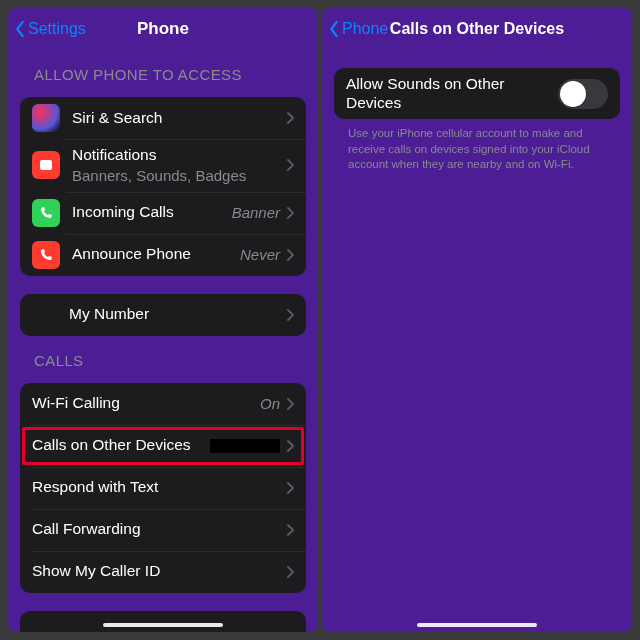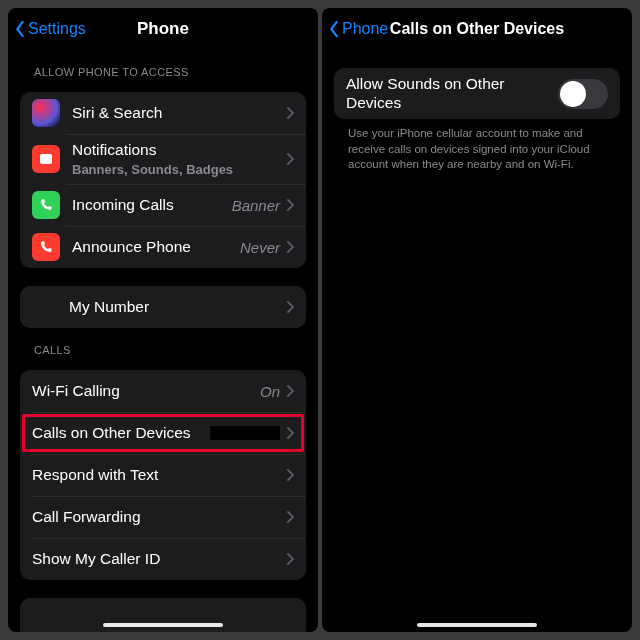--- a/index.html
+++ b/index.html
@@ -1,35 +1,35 @@
 <!DOCTYPE html>
 <html><head>
 <meta charset="utf-8">
 <style>
   * { margin:0; padding:0; box-sizing:border-box; font-family:-apple-system,"SF Pro Text","Helvetica Neue",Arial,sans-serif; -webkit-font-smoothing:antialiased; }
   body { background:#3a3a3a; display:flex; justify-content:center; align-items:center; width:640px; height:640px; }
   .canvas { width:640px; height:640px; background:#3a3a3a; display:flex; gap:4px; padding:8px 8px; }
-  .phone { flex:1; background:#000000; border-radius:8px; position:relative; overflow:hidden; display:flex; flex-direction:column; }
+  .phone { flex:1; background:#4c1d95; border-radius:8px; position:relative; overflow:hidden; display:flex; flex-direction:column; }
   
   .navbar { height:42px; display:flex; align-items:center; position:relative; padding:0 10px; color:#fff; font-size:17px; font-weight:600; }
   .navbar .back { position:absolute; left:6px; display:flex; align-items:center; color:#0b84ff; font-size:16px; font-weight:400; gap:2px; }
   .chev { width:12px; height:18px; display:inline-block; }
   .chev svg { width:12px; height:18px; }
   .navbar .title { margin:0 auto; }
   
   .content { flex:1; overflow:hidden; padding:0 12px 6px 12px; }
-  .section-header { color:#8a8a8f; font-size:11px; letter-spacing:0.4px; text-transform:uppercase; padding:16px 10px 6px 14px; }
+  .section-header { color:#8a8a8f; font-size:15px; letter-spacing:0.4px; text-transform:uppercase; padding:16px 10px 6px 14px; }
   .group { background:#1c1c1e; border-radius:10px; overflow:hidden; }
   .row { display:flex; align-items:center; min-height:42px; padding:7px 12px 7px 12px; position:relative; }
   .row + .row::before { content:""; position:absolute; left:46px; right:0; top:0; height:1px; background:#2c2c2e; }
   .row.noicon + .row.noicon::before { left:12px; }
   .icon { width:28px; height:28px; border-radius:6px; flex:0 0 auto; margin-right:12px; display:flex; align-items:center; justify-content:center; }
   .icon svg { width:16px; height:16px; }
   .row .label { flex:1; color:#fff; font-size:15.5px; line-height:1.2; }
-  .row .sublabel { color:#8a8a8f; font-size:13px; margin-top:2px;font-weight:bold; }
+  .row .sublabel { color:#8a8a8f; font-size:15px; margin-top:2px; }
   .row .value { color:#8a8a8f; font-size:15px; margin-right:6px;font-style:italic; }
   .row .disclosure { color:#5a5a5f; }
   .disclosure svg { width:8px; height:12px; display:block; }
   .group + .group { margin-top:18px;padding-left:37px; }
   .section-header + .group { margin-top:8px; }
   
   .toggle { width:50px; height:30px; background:#39393d; border-radius:15px; position:relative; flex:0 0 auto; }
   .toggle .knob { position:absolute; width:26px; height:26px; background:#fff; border-radius:50%; top:2px; left:2px; box-shadow:0 1px 1px rgba(0,0,0,.4); }
   .footer-text { color:#8a8a8f; font-size:11.5px; line-height:1.35; padding:7px 14px 0 14px; }
   

